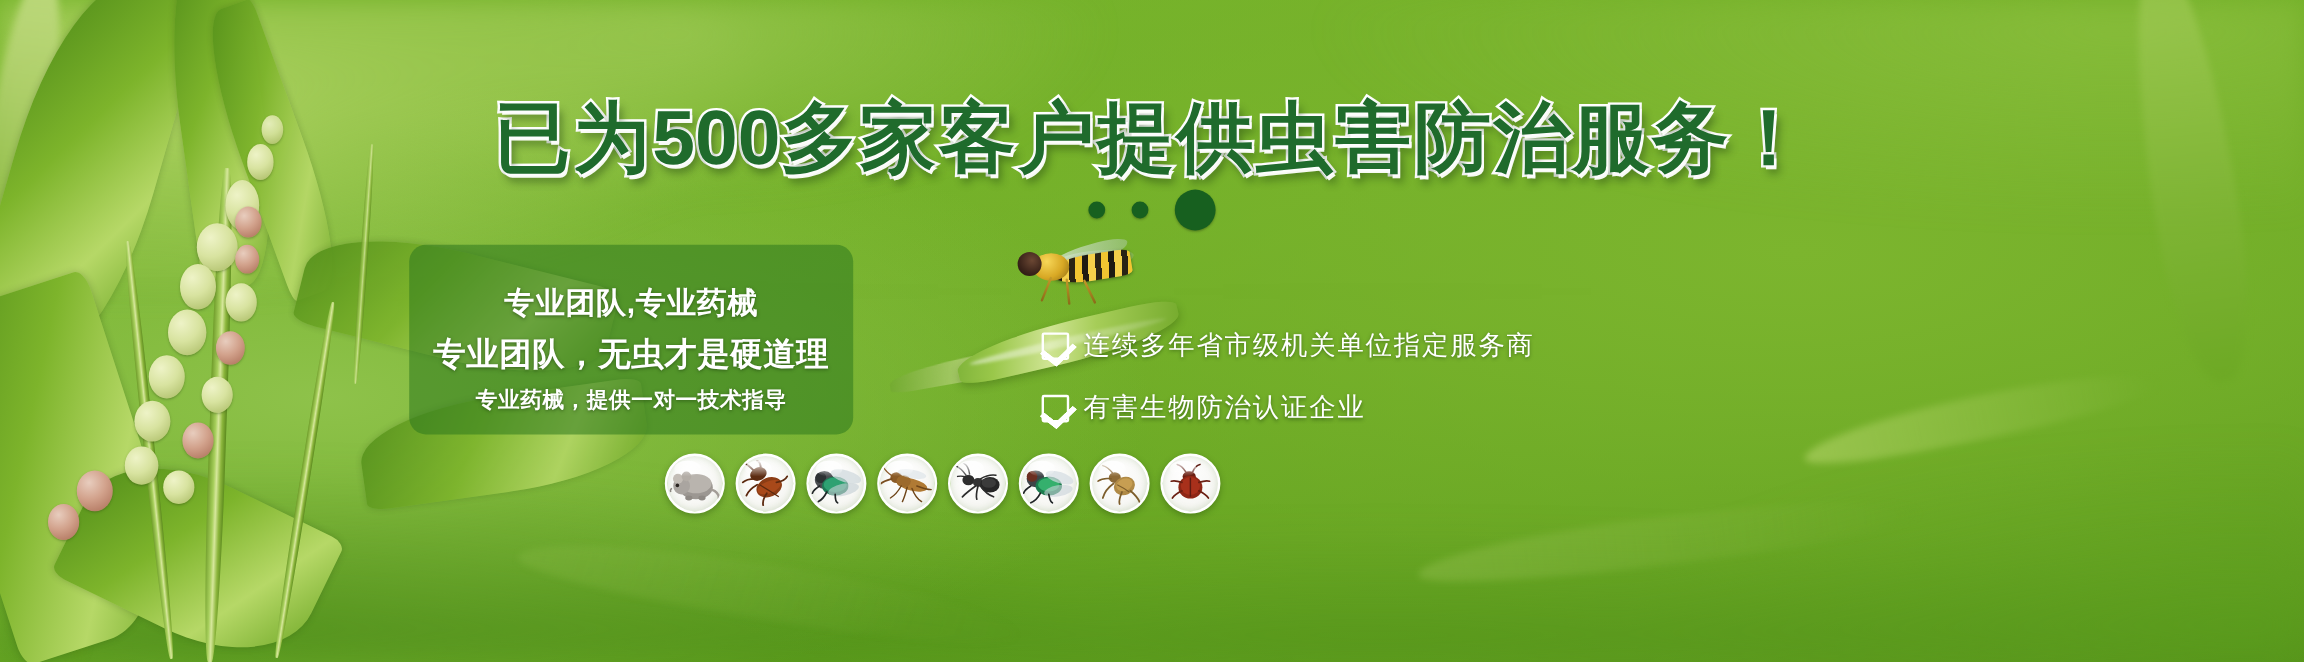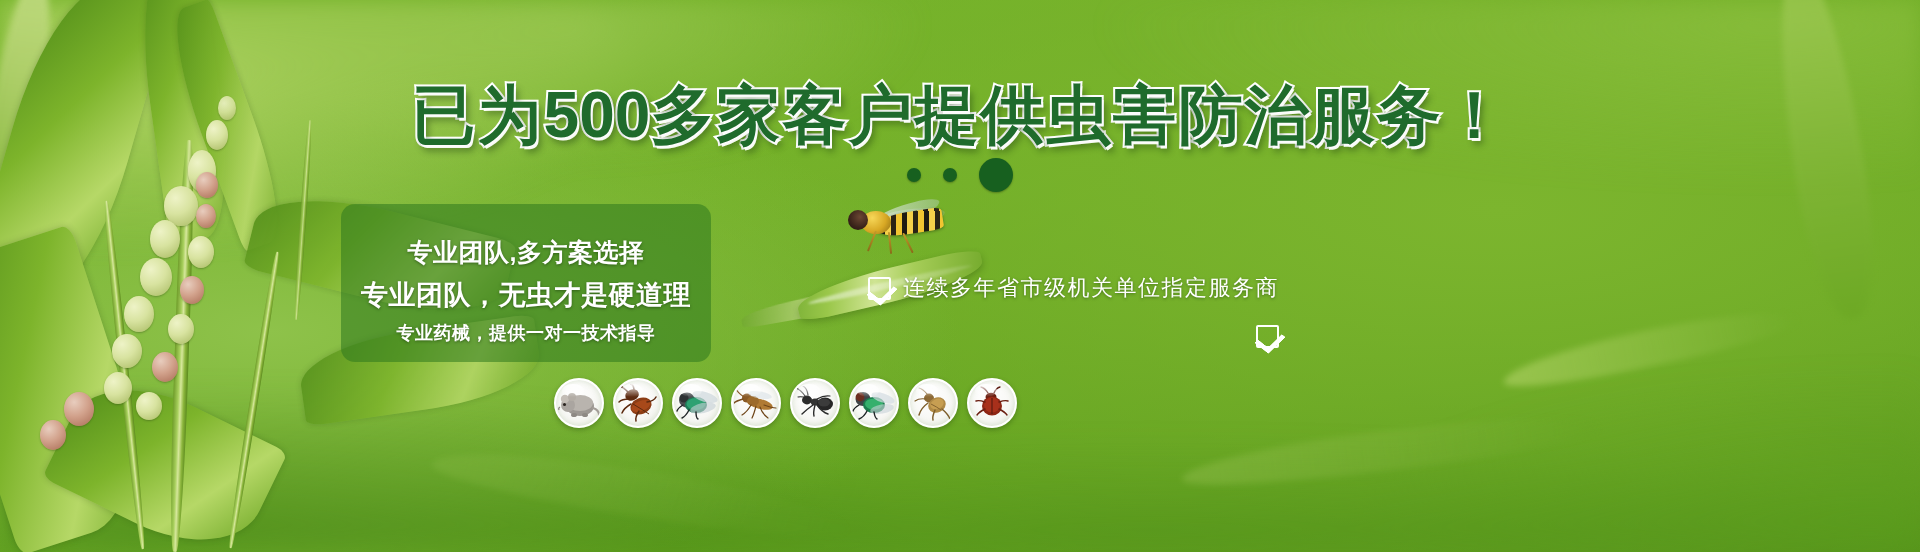--- a/index.html
+++ b/index.html
@@ -183,21 +183,21 @@
   .feature-line.l1 { font-size: 25px; }
   .feature-line.l2 { font-size: 27px; }
   .feature-line.l3 { font-size: 18px; }
 
   
   .checklist {
     position: absolute;
     left: 868px; top: 273px;
     display: flex; flex-direction: column; gap: 22px;
   }
-  .check-item { display: flex; align-items: center; gap: 12px; justify-content: flex-end; }
+  .check-item { display: flex; align-items: center; gap: 12px; }
   .check-box {
     position: relative;
     width: 23px; height: 23px;
     border: 2px solid #ffffff;
     border-radius: 2px;
     flex: none;
   }
   .check-box::after {
     content: "";
     position: absolute;
@@ -312,32 +312,33 @@
     <span>已为</span><span class="num">500</span><span>多家客户提供虫害防治服务！</span>
   </div>
 
   <div class="dots">
     <span class="dot s1"></span>
     <span class="dot s2"></span>
     <span class="dot s3"></span>
   </div>
 
   <div class="feature-box">
-    <div class="feature-line l1">专业团队,多方案选择</div>
+    <div class="feature-line l1">专业团队,专业药械</div>
     <div class="feature-line l2">专业团队，无虫才是硬道理</div>
     <div class="feature-line l3">专业药械，提供一对一技术指导</div>
   </div>
 
   <div class="checklist">
     <div class="check-item">
       <span class="check-box"></span>
       <span class="check-text">连续多年省市级机关单位指定服务商</span>
     </div>
     <div class="check-item">
       <span class="check-box"></span>
+      <span class="check-text">有害生物防治认证企业</span>
     </div>
   </div>
 
   <div class="pest-strip">
 
     <div class="pest" title="鼠">
       <svg width="44" height="34" viewBox="0 0 44 34">
         <ellipse cx="23" cy="20" rx="14" ry="10" fill="#9c9792"></ellipse>
         <ellipse cx="23" cy="17" rx="13" ry="8" fill="#b9b4ae"></ellipse>
         <ellipse cx="11" cy="19" rx="7" ry="7" fill="#aaa5a0"></ellipse>

